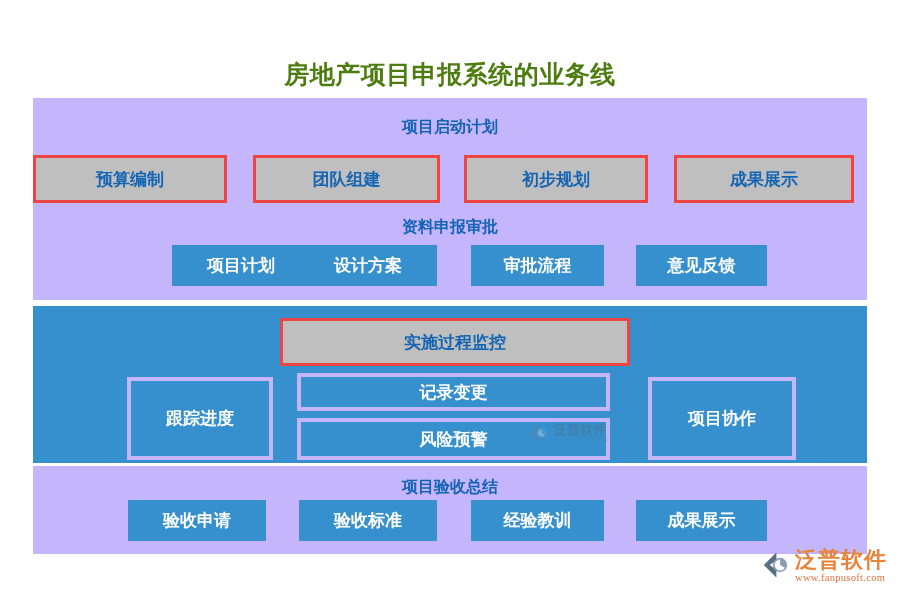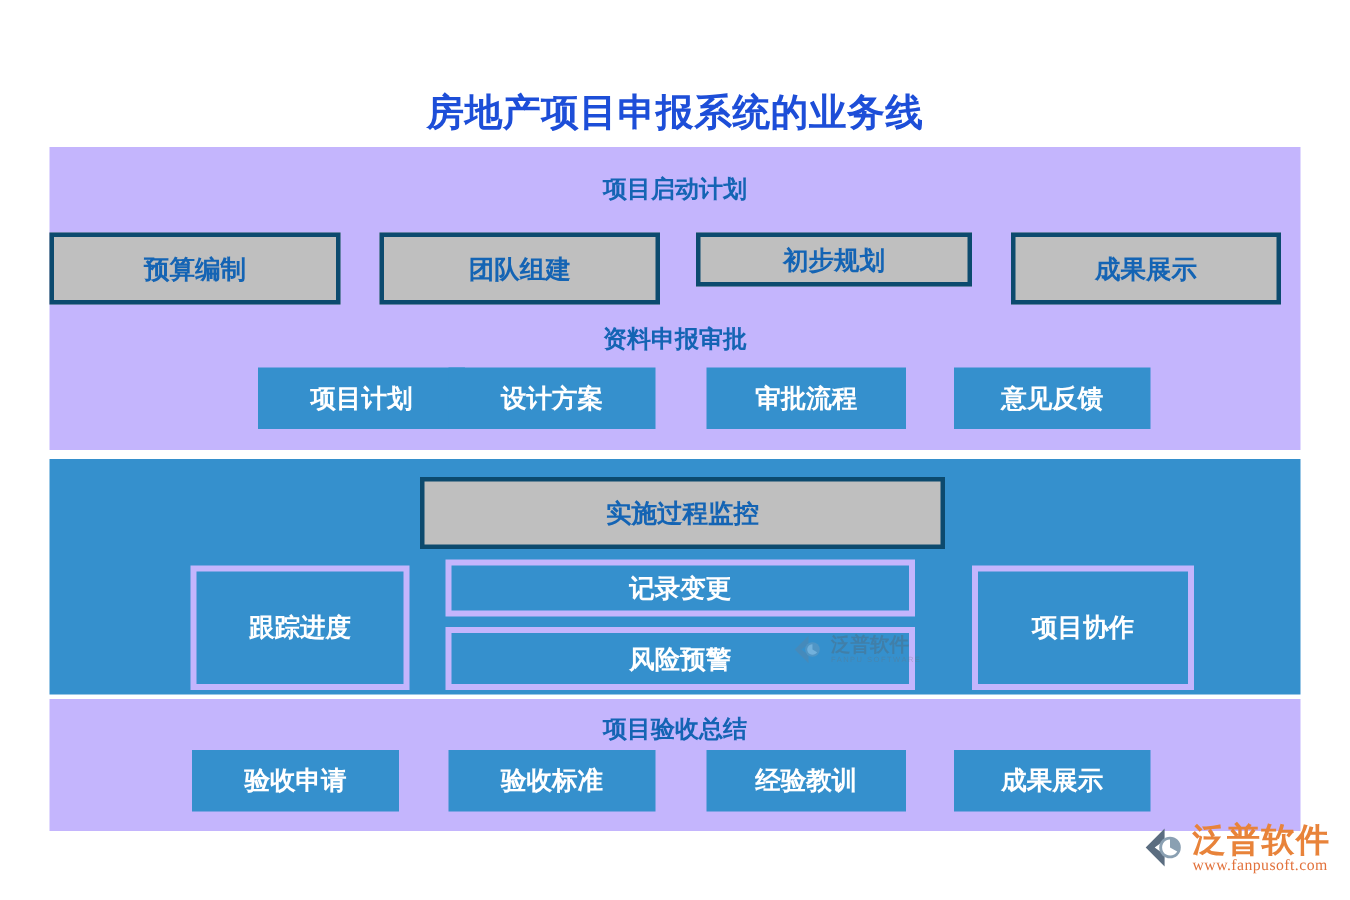--- a/index.html
+++ b/index.html
@@ -23,21 +23,21 @@
 
   
   .page-title {
     position: absolute;
     left: 0;
     top: 58px;
     width: 900px;
     text-align: center;
     font-size: 25px;
     font-weight: bold;
-    color: #1d4ed8;
+    color: #4d7c0f;
     letter-spacing: 0.5px;
   }
 
   
   .panel {
     position: absolute;
     left: 33px;
     width: 834px;
     box-sizing: border-box;
   }
@@ -59,21 +59,21 @@
     display: flex;
     align-items: center;
     justify-content: center;
     font-size: 17px;
     font-weight: bold;
     line-height: 1;
     white-space: nowrap;
   }
   .box.gray-box {
     background: #bfbfbf;
-    border: 3px solid #0c4a6e;
+    border: 3px solid #ef4444;
     color: #1464b4;
   }
   .box.blue-box {
     background: #3590cd;
     border: 0;
     color: #ffffff;
   }
   .box.outline-box {
     background: #3590cd;
     border: 4px solid #c4b5fd;
@@ -176,21 +176,21 @@
   <div class="panel gray" id="section-startup">
     <div class="panel-header">项目启动计划</div>
   </div>
 
   <div class="box gray-box" style="left:33px;  top:155px; width:194px; height:48px;">
     <span>预算编制</span>
   </div>
   <div class="box gray-box" style="left:253px; top:155px; width:187px; height:48px;">
     <span>团队组建</span>
   </div>
-  <div class="box gray-box" style="left:464px; top:155px; width:184px; height:36px;">
+  <div class="box gray-box" style="left:464px; top:155px; width:184px; height:48px;">
     <span>初步规划</span>
   </div>
   <div class="box gray-box" style="left:674px; top:155px; width:180px; height:48px;">
     <span>成果展示</span>
   </div>
 
   <div class="panel gray" id="section-approval">
     <div class="panel-header">资料申报审批</div>
   </div>
 

